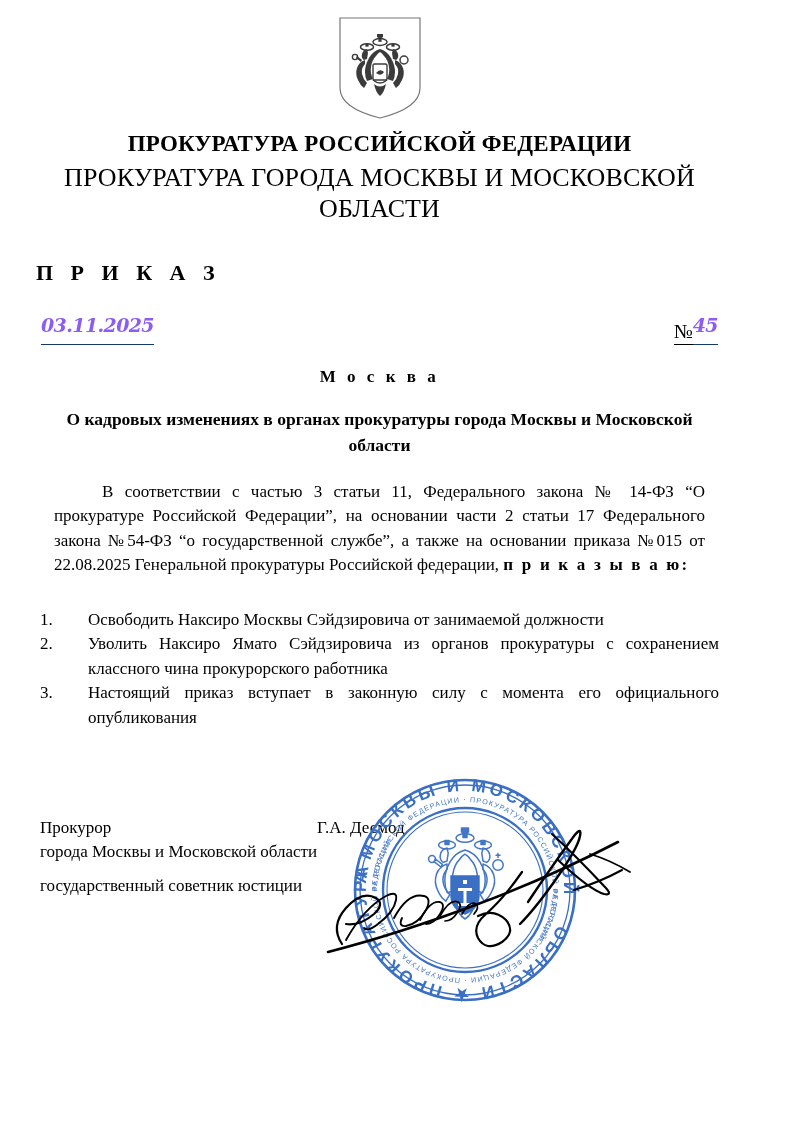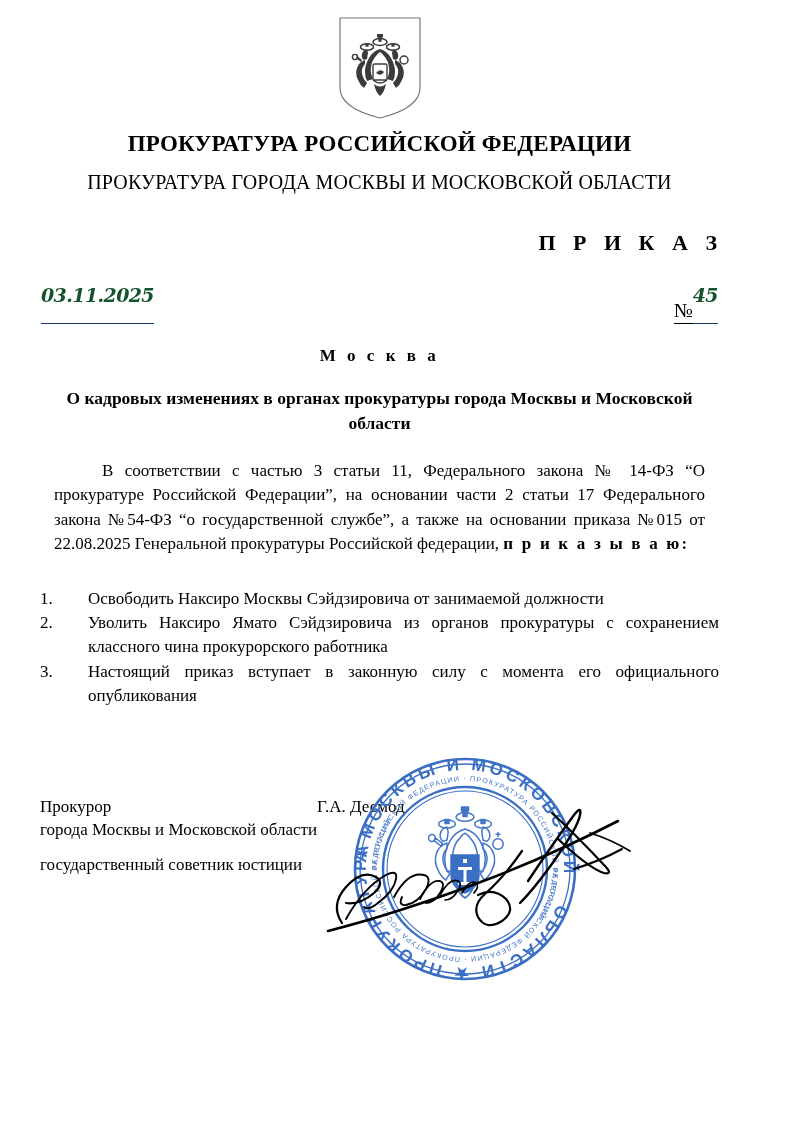--- a/index.html
+++ b/index.html
@@ -43,52 +43,52 @@
     text-align: center;
     font-weight: bold;
     font-size: 23px;
     letter-spacing: 0.2px;
     margin-top: 10px;
     line-height: 1.22;
   }
   .org-subtitle {
     text-align: center;
     font-weight: normal;
-    font-size: 20px;
+    font-size: 26px;
     letter-spacing: 0.1px;
-    margin-top: 12px;
+    margin-top: 4px;
     line-height: 1.2;
   }
 
   .doc-type {
-    text-align: right;
+    text-align: left;
     font-weight: bold;
     font-size: 22px;
     letter-spacing: 6px;
     margin-top: 36px;
   }
 
   
   .meta-row {
     display: flex;
     justify-content: space-between;
     align-items: flex-end;
     margin-top: 29px;
     padding: 0 5px;
   }
   .hand {
     font-family: "DejaVu Serif", "Liberation Serif", serif;
     font-style: italic;
     font-weight: bold;
     font-size: 19px;
-    color: #14532d;
+    color: #8b5cf6;
     letter-spacing: -0.6px;
     border-bottom: 1.6px solid #143a6b;
     line-height: 1.15;
-    padding-bottom: 16px;
+    padding-bottom: 7px;
   }
   .num-group {
     display: inline-flex;
     align-items: flex-end;
   }
   .num-sign {
     font-size: 20px;
     color: #000000;
     border-bottom: 1.8px solid #000000;
     line-height: 1.15;

